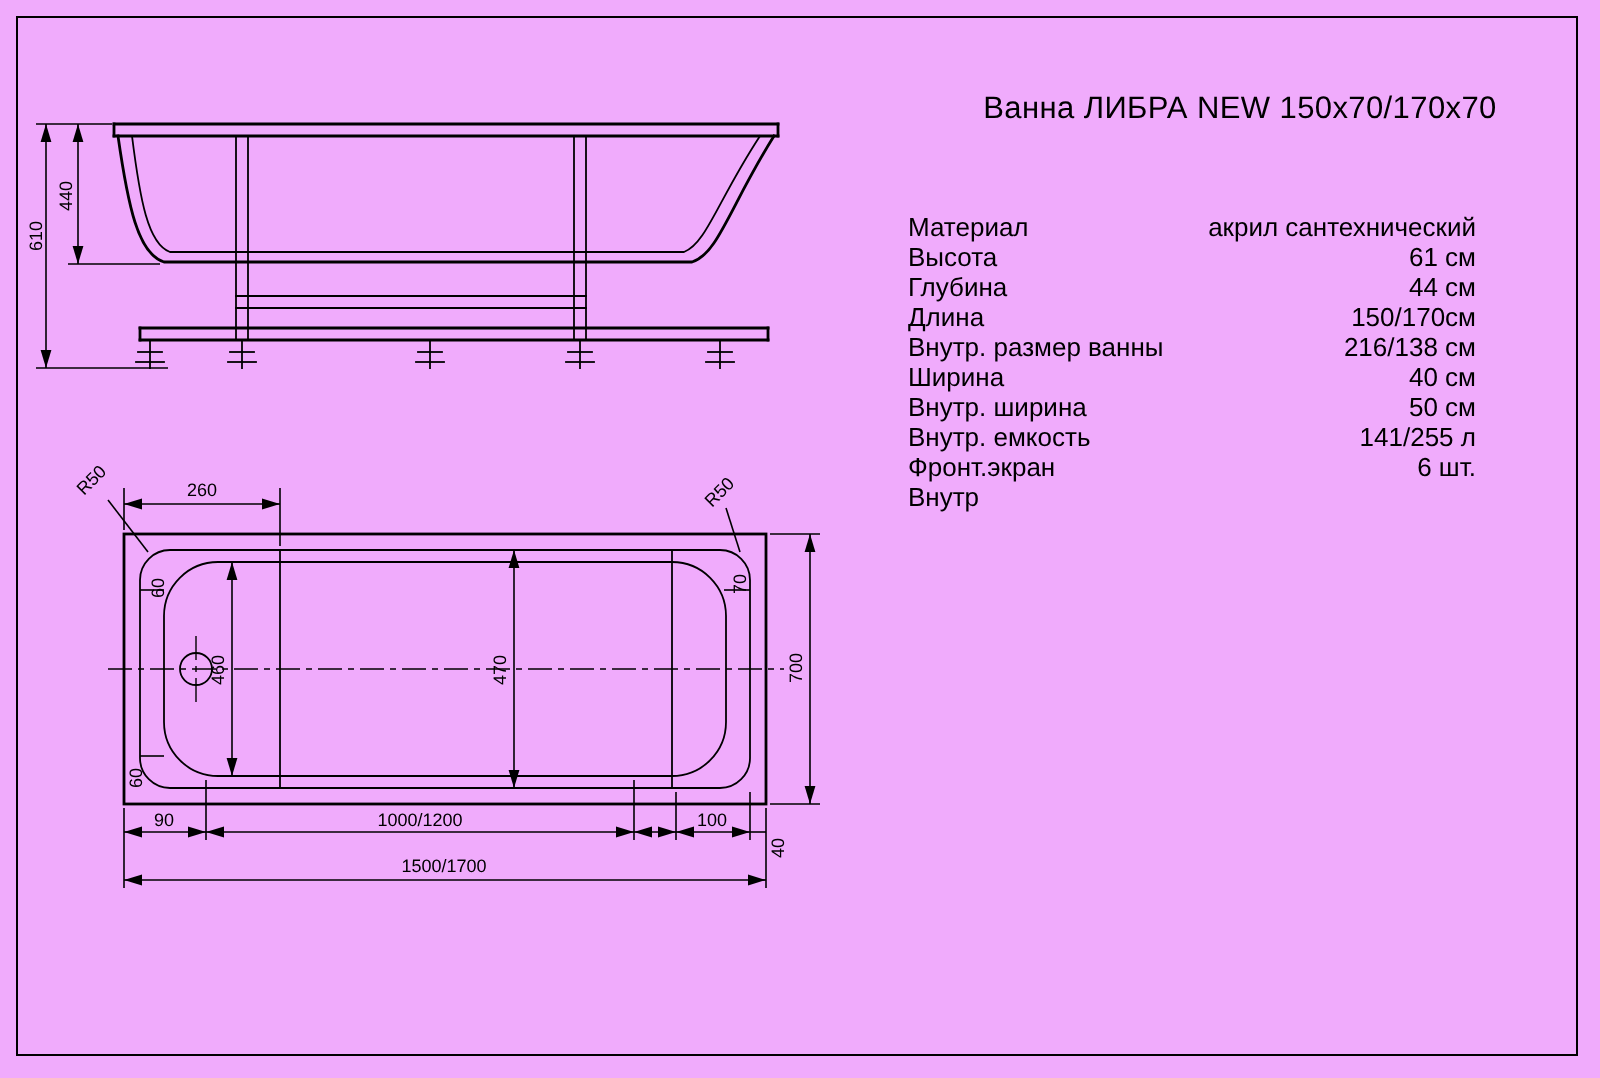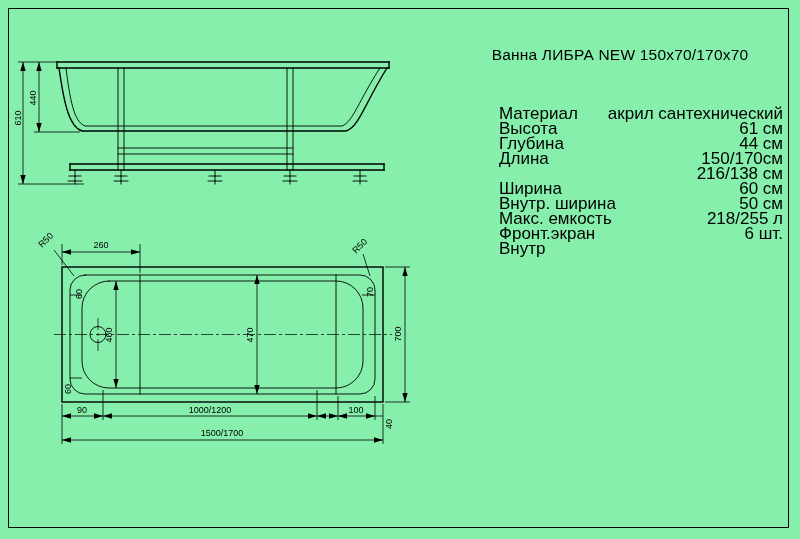--- a/index.html
+++ b/index.html
@@ -1,28 +1,28 @@
 <!DOCTYPE html>
 <html><head>
 <meta charset="utf-8">
 <style>
   html,body{margin:0;padding:0;background:#e8e8e8;}
   .page{
-    position:relative;width:800px;height:539px;background:#86efac;
+    position:relative;width:800px;height:539px;background:#f0abfc;
     font-family:"Liberation Sans",sans-serif;color:#000;overflow:hidden;
   }
   .frame{
     position:absolute;left:8px;top:8px;width:781px;height:520px;
     border:1.5px solid #000;box-sizing:border-box;
   }
   .title{
     position:absolute;left:455px;top:46px;width:330px;
     text-align:center;font-size:15.5px;letter-spacing:.2px;white-space:nowrap;
   }
-  .specs{position:absolute;left:499px;top:106px;width:286px;font-size:17px;}
+  .specs{position:absolute;left:454px;top:106px;width:286px;font-size:13px;}
   .spec-row{position:relative;height:15px;line-height:15px;white-space:nowrap;}
   .spec-label{display:inline-block;}
   .spec-value{position:absolute;left:88px;top:0;width:196px;text-align:right;}
   svg{position:absolute;overflow:visible;}
   .side-view{left:12px;top:48px;}
   .top-view{left:18px;top:232px;}
   .main{stroke:#000;stroke-width:1.4;fill:none;stroke-linecap:square;}
   .thin{stroke:#000;stroke-width:0.9;fill:none;stroke-linecap:square;}
   .dim{stroke:#000;stroke-width:0.8;fill:none;}
   .cl{stroke:#000;stroke-width:0.7;fill:none;stroke-dasharray:12 3 3 3;}
@@ -219,33 +219,34 @@
     </div>
     <div class="spec-row">
       <span class="spec-label">Глубина</span>
       <span class="spec-value">44 см</span>
     </div>
     <div class="spec-row">
       <span class="spec-label">Длина</span>
       <span class="spec-value">150/170см</span>
     </div>
     <div class="spec-row">
+      <span class="spec-label">Внутр. размер ванны</span>
       <span class="spec-value">216/138 см</span>
     </div>
     <div class="spec-row">
       <span class="spec-label">Ширина</span>
-      <span class="spec-value">60 см</span>
+      <span class="spec-value">40 см</span>
     </div>
     <div class="spec-row">
       <span class="spec-label">Внутр. ширина</span>
       <span class="spec-value">50 см</span>
     </div>
     <div class="spec-row">
-      <span class="spec-label">Макс. емкость</span>
-      <span class="spec-value">218/255 л</span>
+      <span class="spec-label">Внутр. емкость</span>
+      <span class="spec-value">141/255 л</span>
     </div>
     <div class="spec-row">
       <span class="spec-label">Фронт.экран</span>
       <span class="spec-value">6 шт.</span>
     </div>
     <div class="spec-row">
       <span class="spec-label">Внутр</span>
     </div>
   </div>
 </div>

